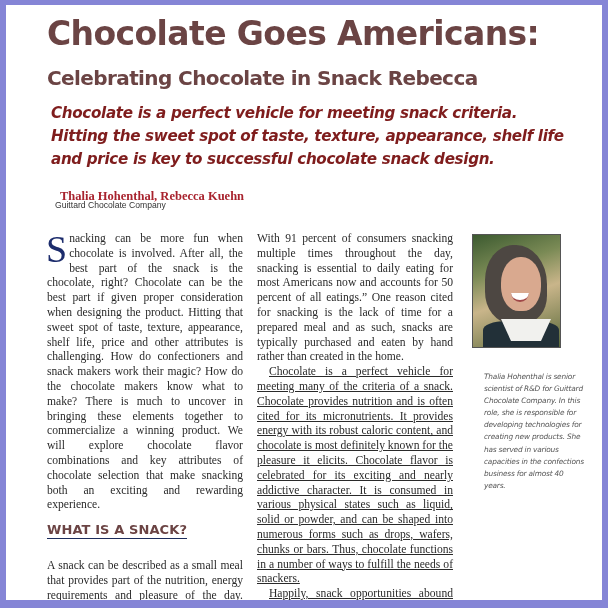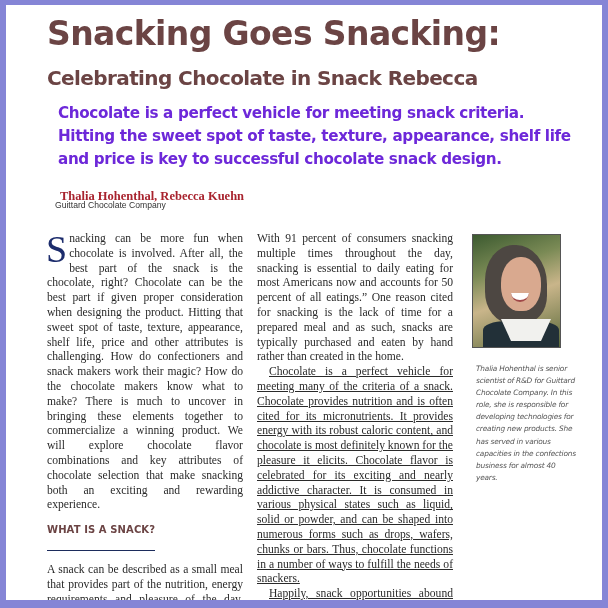--- a/index.html
+++ b/index.html
@@ -17,23 +17,23 @@
     position: absolute; left: 41px; top: 9px; margin: 0;
     font-family: "DejaVu Sans", sans-serif; font-weight: bold;
     font-size: 33px; letter-spacing: -0.6px; color: #6b4444; white-space: nowrap;
   }
   .subtitle {
     position: absolute; left: 41px; top: 61px; margin: 0;
     font-family: "DejaVu Sans", sans-serif; font-weight: bold;
     font-size: 20px; letter-spacing: -0.6px; color: #6b4444; white-space: nowrap;
   }
   .dek {
-    position: absolute; left: 52px; top: 97px; width: 520px; margin: 0;
-    font-family: "DejaVu Sans", sans-serif; font-weight: bold; 
-    font-size: 15.2px; line-height: 23px; letter-spacing: -0.35px; color: #6d28d9;
+    position: absolute; left: 45px; top: 97px; width: 520px; margin: 0;
+    font-family: "DejaVu Sans", sans-serif; font-weight: bold; font-style: italic;
+    font-size: 15.2px; line-height: 23px; letter-spacing: -0.35px; color: #7f1d1d;
   }
   .authors {
     position: absolute; left: 41px; top: 171px; margin: 13px;
     font-family: "Liberation Serif", serif; font-weight: bold;
     font-size: 12.5px; color: #a8232e; white-space: nowrap; text-align: center;
   }
   .affil {
     position: absolute; left: 41px; top: 187px; margin: 8px;
     font-family: Liberation Sans, sans-serif; font-size: 8.6px; color: #333;
     white-space: nowrap;
@@ -45,24 +45,24 @@
   }
   .col p { margin: 0; }
   .col1 { left: 41px; }
   .col2 { left: 251px; }
   .indent { text-indent: 12px; text-decoration: underline; }
   .dropcap {
     float: left; font-size: 38px; line-height: 30px; color: #1c2c6c;
     margin: 2px 2px 0 -1px; font-family: "Liberation Serif", serif;
   }
   .section-head {
-    margin: 10px 0 12px 0; display: inline-block;
-    font-family: "DejaVu Sans", sans-serif; font-weight: bold; font-size: 10px;
+    margin: 10px 0 20px 0; display: inline-block;
+    font-family: "DejaVu Sans", sans-serif; font-weight: bold; font-size: 13px;
     color: #6b4444; letter-spacing: 0.1px;
-    border-bottom: 1.5px solid #1c2c5c; padding-bottom: 12px;
+    border-bottom: 1.5px solid #1c2c5c; padding-bottom: 0;
   }
   .photo {
     position: absolute; left: 466px; top: 229px; width: 87px; height: 112px;
     border: 1px solid #555; overflow: hidden;
     background: linear-gradient(160deg, #3c5a30 0%, #7a8a55 30%, #c9b58a 55%, #5a6a3a 100%);
   }
   .photo .hair {
     position: absolute; left: 12px; top: 10px; width: 62px; height: 78px;
     background: #4d4742; border-radius: 45% 50% 35% 40%;
   }
@@ -76,30 +76,30 @@
   }
   .photo .collar {
     position: absolute; left: 10px; top: 86px; width: 76px; height: 30px;
     background: #223038; border-radius: 30% 30% 0 0;
   }
   .photo .collar-white {
     position: absolute; left: 28px; top: 84px; width: 50px; height: 22px;
     background: #f1f1ee; clip-path: polygon(0 0, 100% 0, 80% 100%, 20% 100%);
   }
   .caption {
-    position: absolute; left: 466px; top: 354px; width: 100px; margin: 4px;
+    position: absolute; left: 466px; top: 354px; width: 100px; margin: 12px;
     font-family: "DejaVu Sans", sans-serif; font-style: italic; font-size: 7.4px;
     line-height: 12.1px; color: #555; letter-spacing: -0.2px;
   }
 </style>
 </head>
 <body>
 
 <div class="page">
-  <h1 class="title">Snacking Goes Snacking:</h1>
+  <h1 class="title">Chocolate Goes Americans:</h1>
   <h2 class="subtitle">Celebrating Chocolate in Snack Rebecca</h2>
   <p class="dek">Chocolate is a perfect vehicle for meeting snack criteria. Hitting the sweet spot of taste, texture, appearance, shelf life and price is key to successful chocolate snack design.</p>
   <p class="authors">Thalia Hohenthal, Rebecca Kuehn</p>
   <p class="affil">Guittard Chocolate Company</p>
 
   <div class="col col1">
     <p>
       <span class="dropcap">S</span><span>nacking can be more fun when chocolate is involved. After all, the best part of the snack is the chocolate, right? Chocolate can be the best part if given proper consideration when designing the product. Hitting that sweet spot of taste, texture, appearance, shelf life, price and other attributes is challenging. How do confectioners and snack makers work their magic? How do the chocolate makers know what to make? There is much to uncover in bringing these elements together to commercialize a winning product. We will explore chocolate flavor combinations and key attributes of chocolate selection that make snacking both an exciting and rewarding experience.</span>
     </p>
     <div class="section-head">WHAT IS A SNACK?</div>

